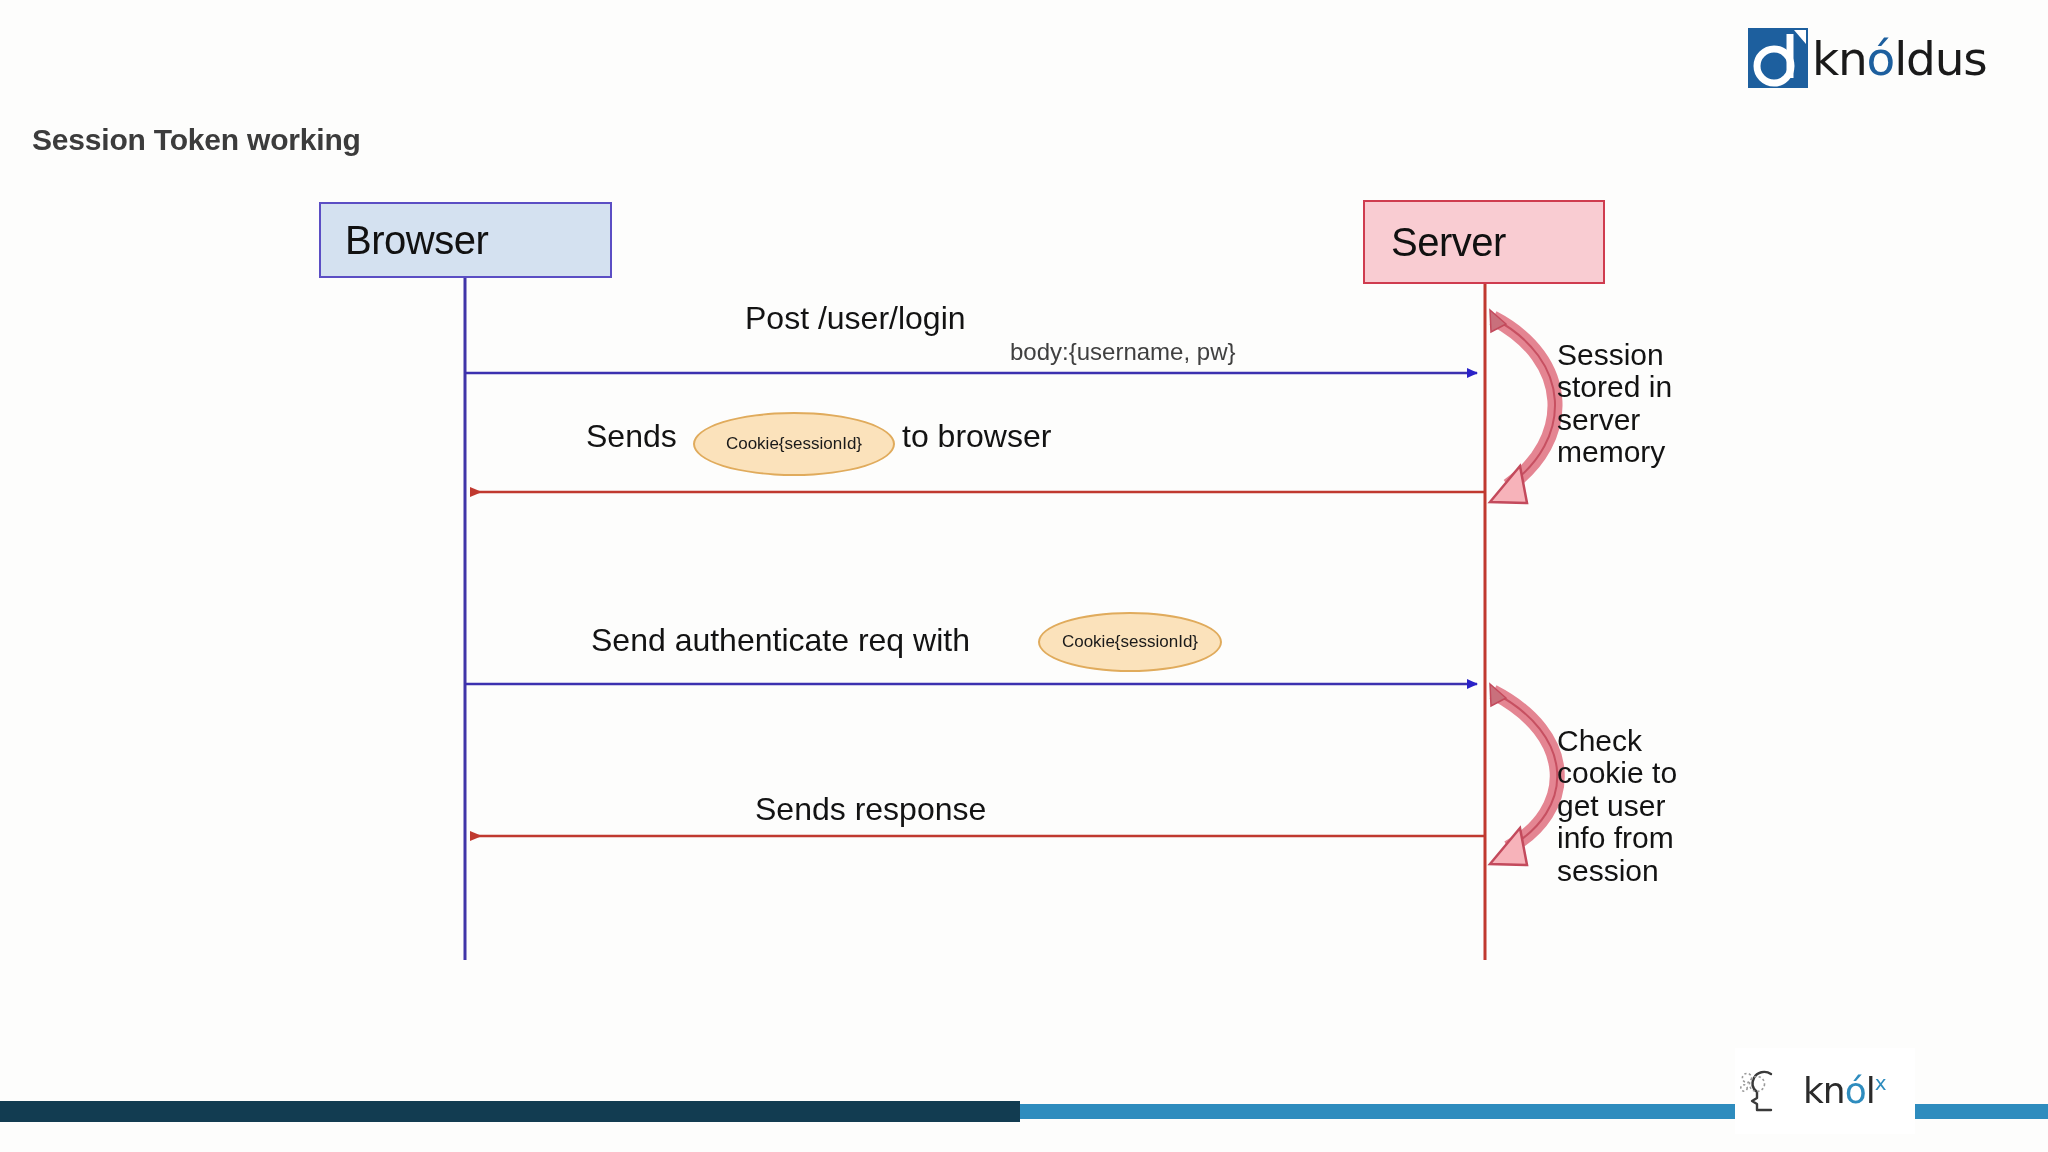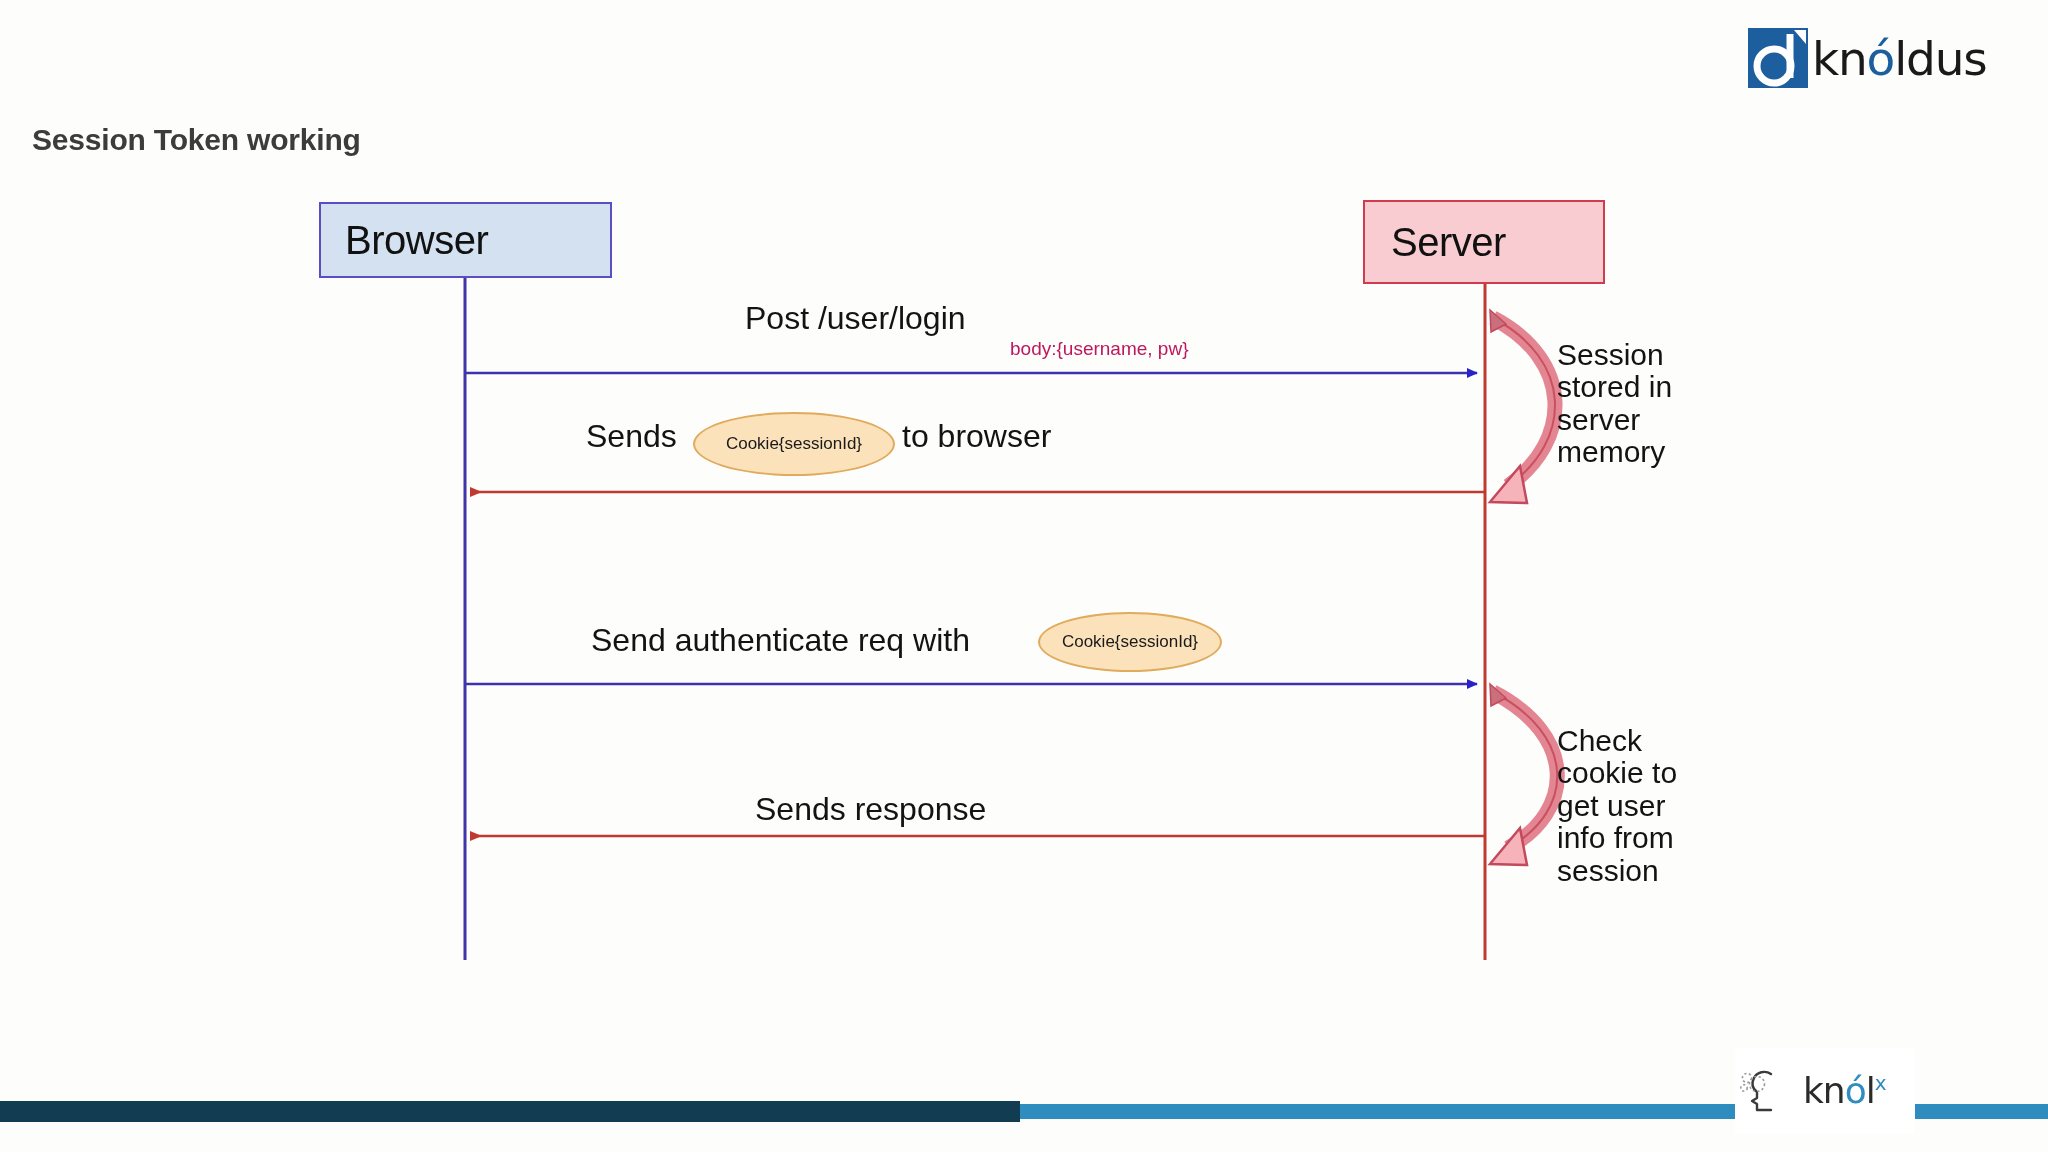--- a/index.html
+++ b/index.html
@@ -85,21 +85,21 @@
     left: 1355px; top: 200px; width: 242px; height: 84px;
     background: #f9ccd2;
     border: 2px solid #cf3c4f;
   }
   #server-box .label {
     font-size: 40px; color: #111; padding-left: 26px; letter-spacing: -0.5px;
   }
 
   
   #msg1-label  { left: 737px;  top: 300px; font-size: 32px; }
-  #msg1-sub    { left: 1002px; top: 338px; font-size: 19px; color: #be185d; }
+  #msg1-sub    { left: 1002px; top: 338px; font-size: 24px; color: #404040; }
   #msg2-pre    { left: 578px;  top: 418px; font-size: 32px; }
   #msg2-post   { left: 894px;  top: 418px; font-size: 32px; }
   #msg3-pre    { left: 583px;  top: 622px; font-size: 32px; }
   #msg4-label   { left: 747px; top: 791px; font-size: 32px; }
 
   
   .cookie-oval {
     position: absolute;
     background: #fbe2bb;
     border: 2px solid #e0ab5c;

